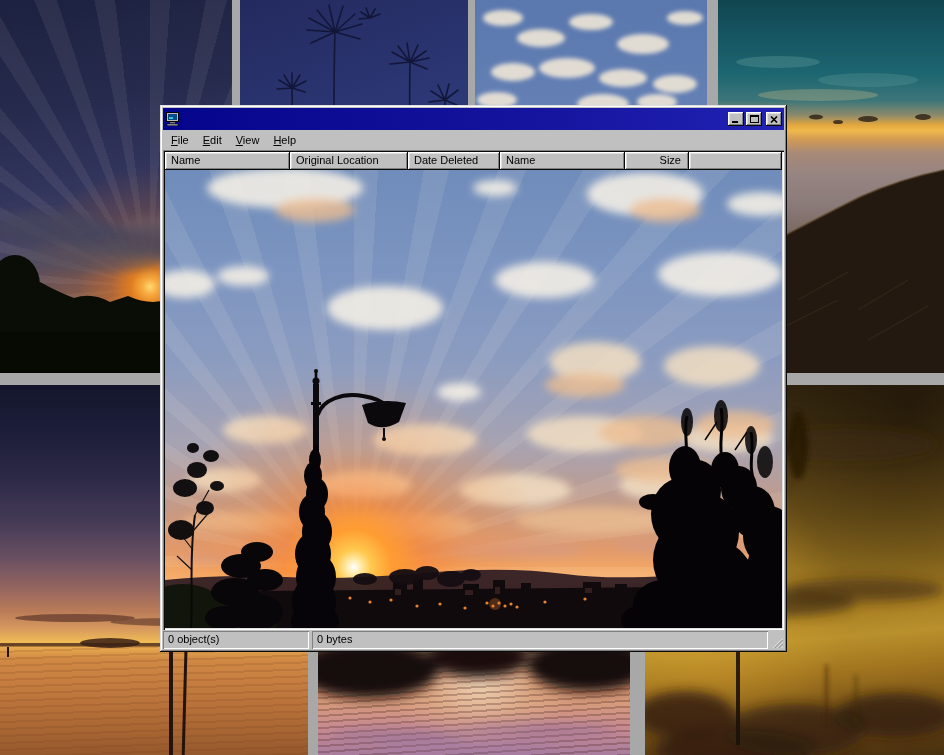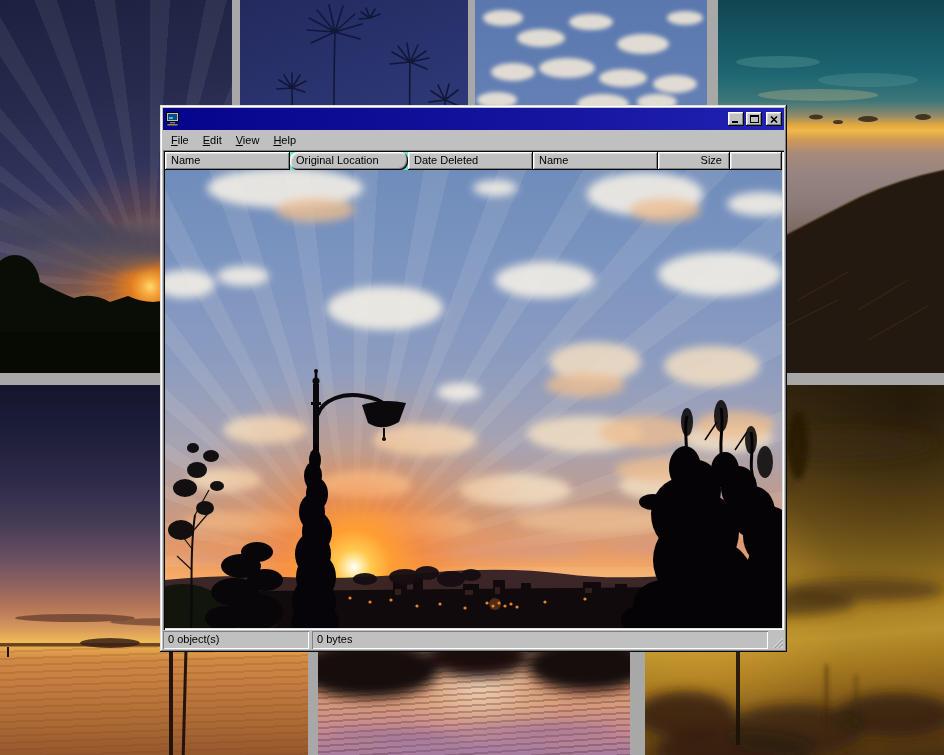--- a/index.html
+++ b/index.html
@@ -67,22 +67,22 @@
   .menu-item { font-size:11px; color:#000; padding:2px 7px 3px 7px; }
   .menu-item .u { text-decoration:underline; }
 
   .listview { flex:1 1 auto; position:relative; background:#5eead4; padding:2px;
     box-shadow: inset 1px 1px #808080, inset 2px 2px #0a0a0a, inset -1px -1px #ffffff, inset -2px -2px #dfdfdf;
     display:flex; flex-direction:column; }
   .header-row { height:18px; flex:0 0 18px; display:flex; }
   .hcell { background:#c0c0c0; font-size:11px; color:#000; padding:2px 4px 0 6px;
     box-shadow: inset -1px -1px #0a0a0a, inset 1px 1px #ffffff, inset -2px -2px #808080, inset 2px 2px #dfdfdf;
     white-space:nowrap; overflow:hidden; }
-  .hc0 { width:125px; } .hc1 { width:118px;border-radius:8px; } .hc2 { width:125px; } .hc3 { width:125px; }
-  .hc4 { width:72px; text-align:right; padding-right:8px; }
+  .hc0 { width:125px; } .hc1 { width:118px; } .hc2 { width:92px; } .hc3 { width:125px; }
+  .hc4 { width:64px; text-align:right; padding-right:8px; }
   .hc5 { flex:1; }
 
   .client { position:relative; flex:1 1 auto; overflow:hidden; }
   .client .sky { position:absolute; inset:0;
     background:linear-gradient(180deg,#6f8cba 0%,#7b94c0 20%,#8c9cc0 42%,#a7a3b2 60%,#c49a86 74%,#e29a6b 83%,#f2a765 87%,#f7b271 90%,#e99a62 92%,#c87c50 94%); }
   .client .rays { position:absolute; inset:0;
     background:repeating-conic-gradient(from 190deg at 30.6% 86.7%, rgba(255,246,230,.09) 0deg 3.5deg, rgba(0,0,0,0) 3.5deg 10deg); }
   .client .sunglow { position:absolute; inset:0;
     background:radial-gradient(circle at 30.6% 86.7%, #ffffff 0%, #ffeaa6 1.3%, #ffc84e 3%, #ff9c32 6.5%, rgba(250,130,45,.6) 12%, rgba(246,140,62,.28) 20%, rgba(0,0,0,0) 33%); }
   .client svg.overlay { position:absolute; left:0; top:0; }

